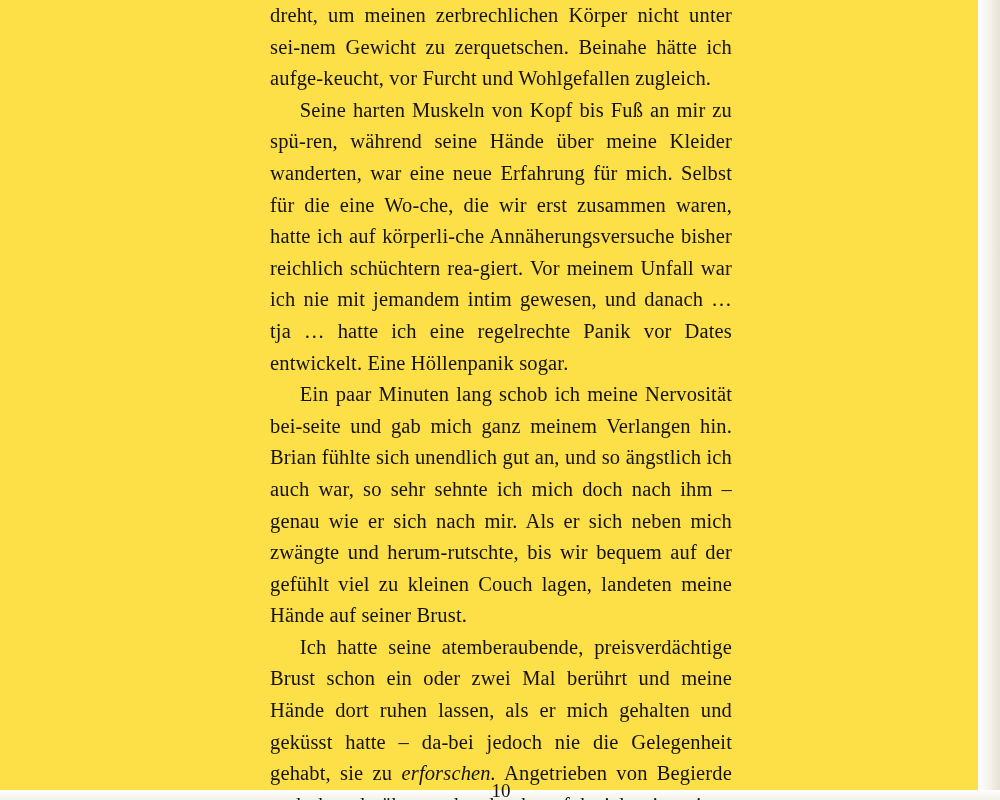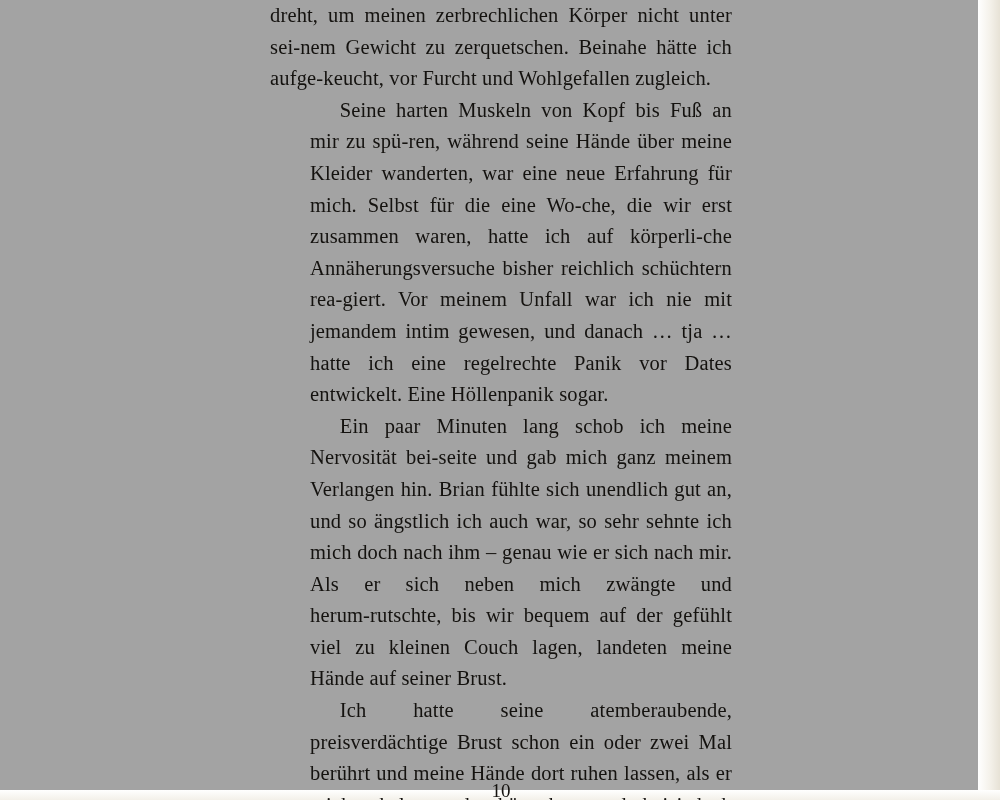--- a/index.html
+++ b/index.html
@@ -10,21 +10,21 @@
     width: 1000px;
     height: 800px;
     background: #ffffff;
     font-family: "Liberation Serif", serif;
     overflow: hidden;
   }
   .page {
     position: relative;
     width: 1000px;
     height: 800px;
-    background: #a3a3a3;
+    background: #fde047;
   }
   
   .page-edge-right {
     position: absolute;
     top: 0;
     right: 0;
     width: 22px;
     height: 800px;
     background: linear-gradient(to right, #ffffff 0%, #f4f1ea 55%, #e7e2d6 100%);
   }
@@ -47,21 +47,20 @@
     font-size: 20.5px;
     line-height: 31.6px;
     text-align: justify;
     text-justify: inter-word;
     color: #14120f;
     hyphens: manual;
     letter-spacing: 0.15px;
   }
   .text-column p.indent {
     text-indent: 1.45em;
-    margin-left: 40px;
   }
   .text-column p.first {
     text-indent: 0;
   }
   em {
   }
   .folio {
     position: absolute;
     left: 270px;
     top: 780px;

